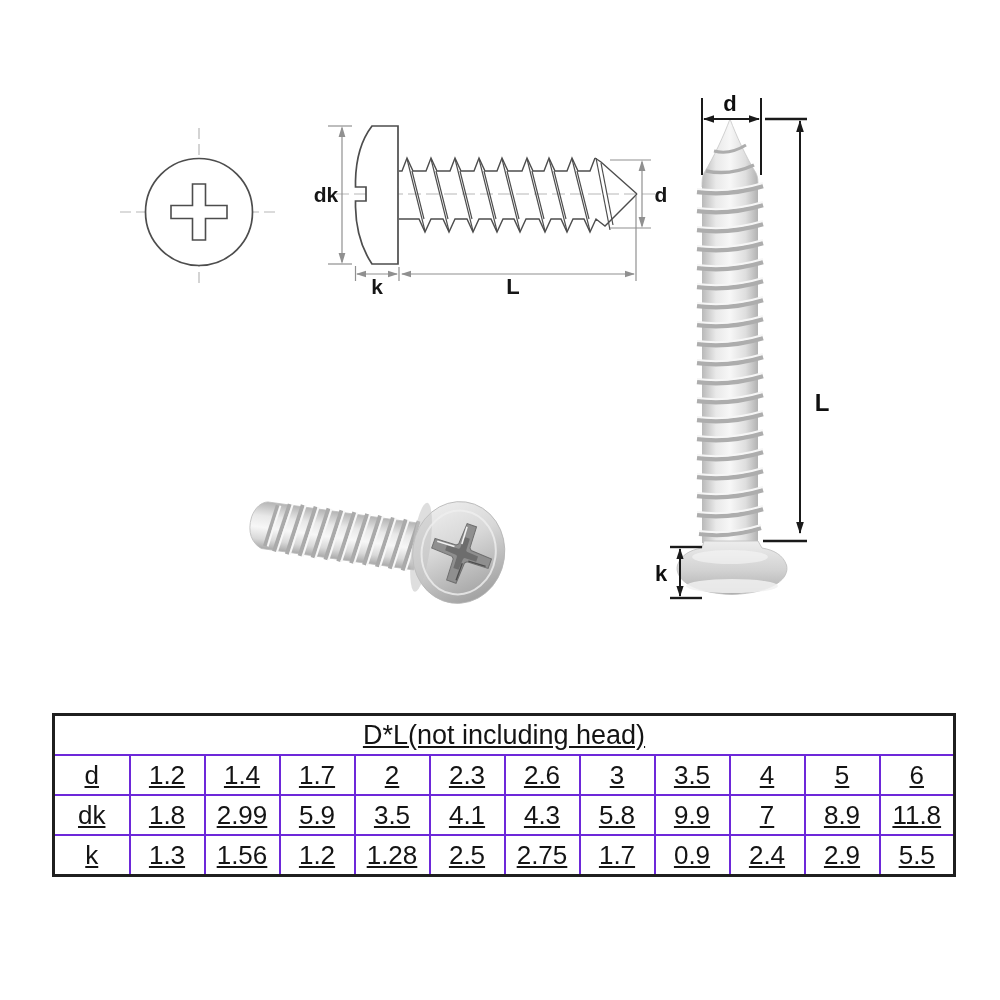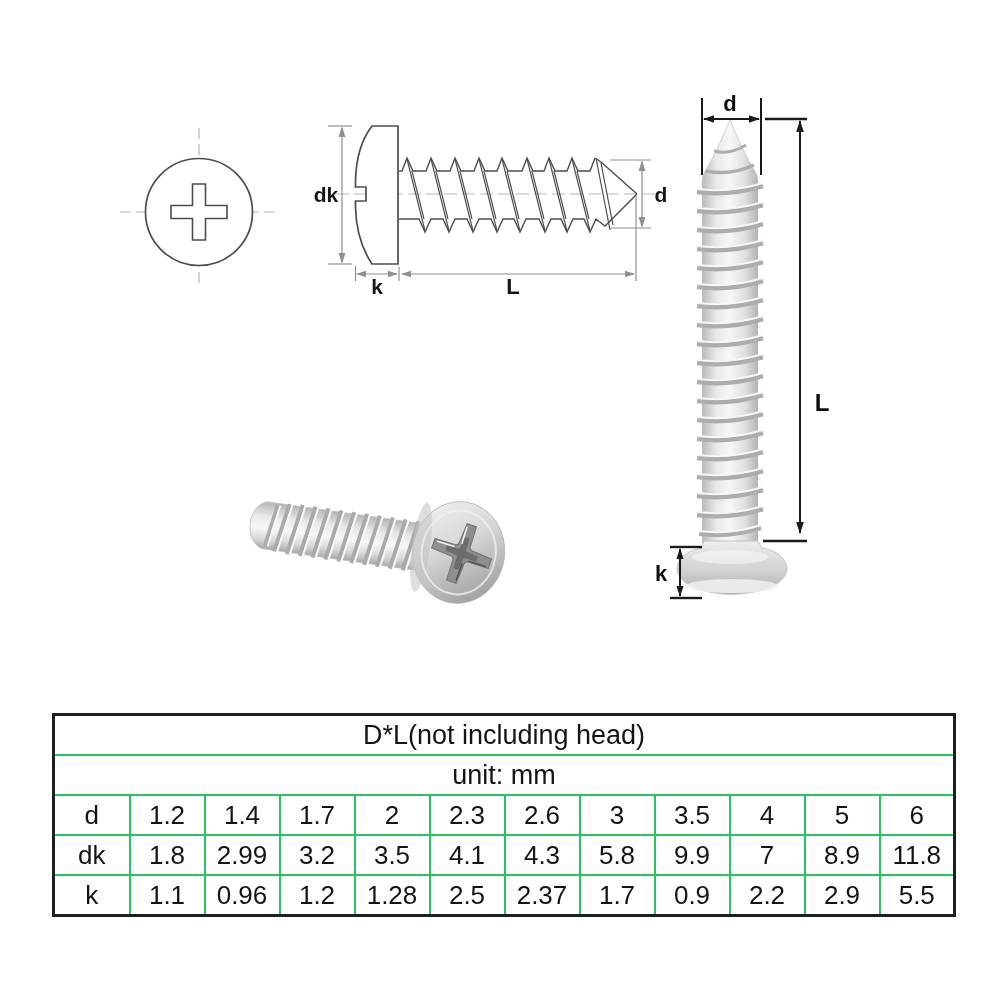--- a/index.html
+++ b/index.html
@@ -5,22 +5,22 @@
   html,body{margin:0;padding:0;background:#ffffff;}
   body{font-family:"Liberation Sans", sans-serif; color:#161616;}
   .canvas{position:relative;width:1000px;height:1000px;background:#fff;overflow:hidden;}
   .abs{position:absolute;}
   svg text{font-family:"Liberation Sans", sans-serif;}
   .dimlabel{font-weight:700;fill:#161616;}
   .photolabel{font-weight:700;fill:#0f0f0f;}
   
   table.spec{border-collapse:collapse;table-layout:fixed;background:#fff;
     border:3px solid #1f1f1f;font-size:26px;color:#141414;}
-  table.spec td,table.spec th{border:2px solid #22c55e;text-align:center;vertical-align:middle;
-    height:38px;padding:0;font-weight:400;white-space:nowrap;overflow:hidden;}
+  table.spec td,table.spec th{border:2px solid #6d28d9;text-align:center;vertical-align:middle;
+    height:38px;padding:0;font-weight:400;white-space:nowrap;overflow:hidden;text-decoration:underline;}
   table.spec .hdr{font-size:27px;}
 </style>
 </head>
 <body>
 
 <div class="canvas">
 
   <svg class="abs" style="left:110px;top:120px;" width="190" height="190" viewBox="0 0 190 190">
     <line x1="10" y1="92" x2="168" y2="92" stroke="#b8b8b8" stroke-width="1.2" stroke-dasharray="11 5"></line>
     <line x1="89" y1="8" x2="89" y2="165" stroke="#b8b8b8" stroke-width="1.2" stroke-dasharray="11 5"></line>
@@ -266,60 +266,57 @@
       <col style="width:75px">
         <col style="width:75px">
         <col style="width:75px">
         <col style="width:75px">
     </colgroup>
     <tbody>
       <tr>
         <td colspan="12" class="hdr">D*L(not including head)</td>
       </tr>
       <tr>
-        <td colspan="12" class="hdr">unit: mm</td>
-      </tr>
-      <tr>
         <td>d</td>
         <td>1.2</td>
         <td>1.4</td>
         <td>1.7</td>
         <td>2</td>
         <td>2.3</td>
         <td>2.6</td>
         <td>3</td>
         <td>3.5</td>
         <td>4</td>
         <td>5</td>
         <td>6</td>
       </tr>
       <tr>
         <td>dk</td>
         <td>1.8</td>
         <td>2.99</td>
-        <td>3.2</td>
+        <td>5.9</td>
         <td>3.5</td>
         <td>4.1</td>
         <td>4.3</td>
         <td>5.8</td>
         <td>9.9</td>
         <td>7</td>
         <td>8.9</td>
         <td>11.8</td>
       </tr>
       <tr>
         <td>k</td>
-        <td>1.1</td>
-        <td>0.96</td>
+        <td>1.3</td>
+        <td>1.56</td>
         <td>1.2</td>
         <td>1.28</td>
         <td>2.5</td>
-        <td>2.37</td>
+        <td>2.75</td>
         <td>1.7</td>
         <td>0.9</td>
-        <td>2.2</td>
+        <td>2.4</td>
         <td>2.9</td>
         <td>5.5</td>
       </tr>
     </tbody>
   </table>
 
 </div>
 
 </body></html>

